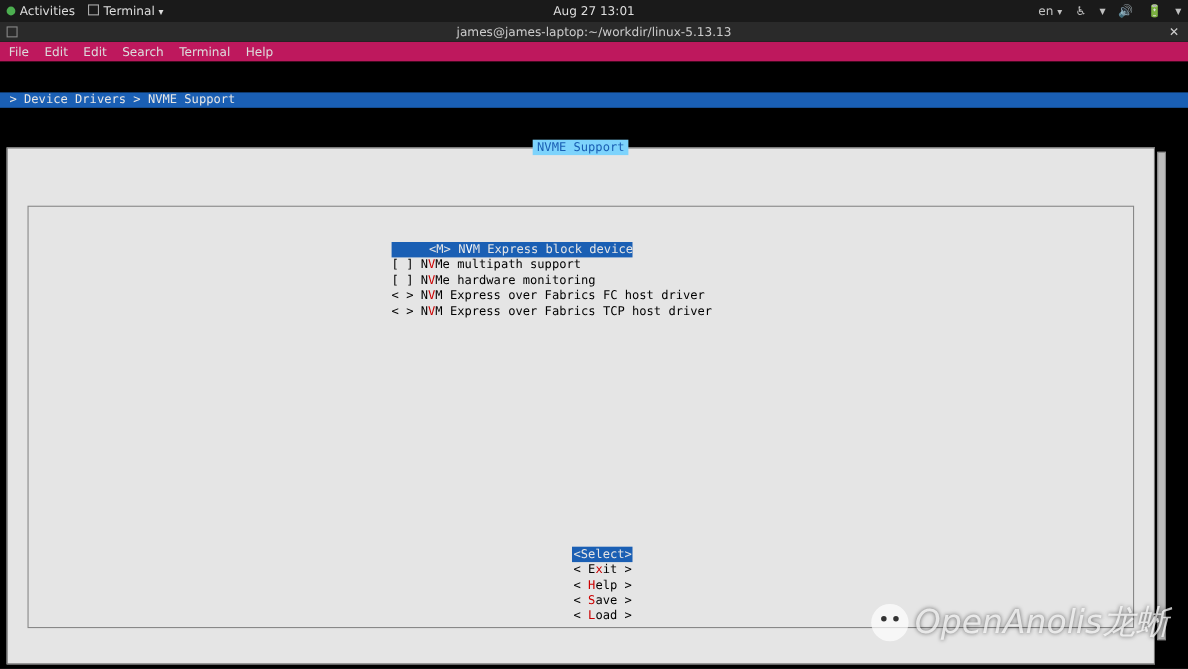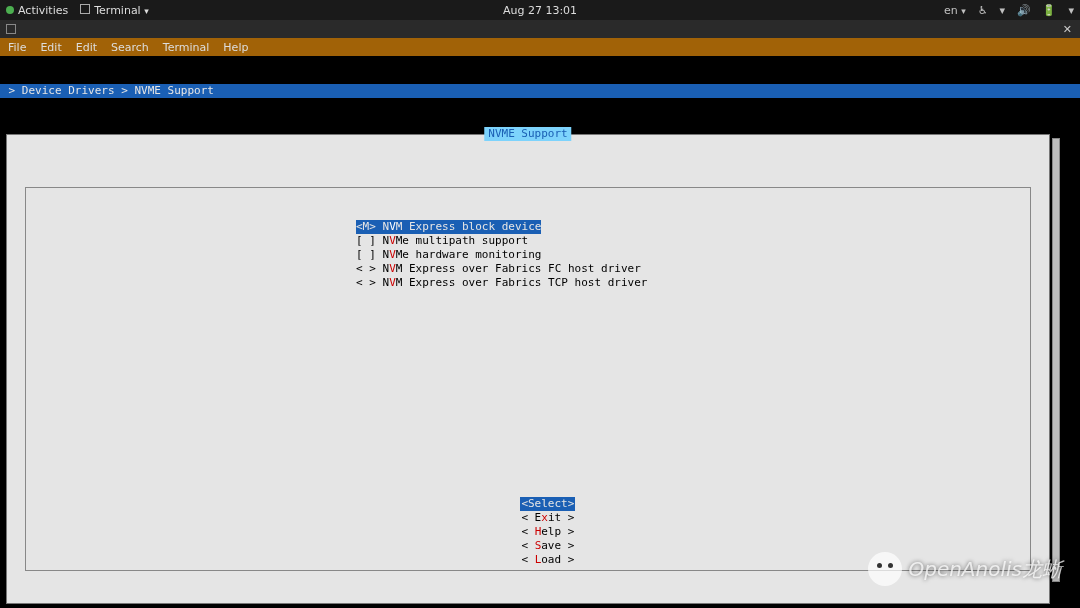--- a/index.html
+++ b/index.html
@@ -20,21 +20,21 @@
     .term-icon { width: 10px; height: 10px; border: 1px solid #aaa; display: inline-block; margin-right: 4px; }
     .titlebar {
       height: 18px; background: #2a2a2a; color: #ccc;
       display: flex; align-items: center; font-size: 11px;
       position: relative;
     }
     .titlebar .ttl { position: absolute; left: 50%; transform: translateX(-50%); }
     .titlebar .minil { margin-left: 6px; width: 10px; height: 10px; border: 1px solid #888; }
     .titlebar .close { position: absolute; right: 8px; cursor: pointer; }
     .menubar {
-      height: 18px; background: #a16207; color: #ddd;
+      height: 18px; background: #be185d; color: #ddd;
       display: flex; align-items: center; font-size: 11px; gap: 14px; padding: 0 8px;
     }
     .menubar span { cursor: pointer; }
     .term {
       position: absolute; top: 56px; left: 0; right: 0; bottom: 0;
       background: #000;
       font-family: "DejaVu Sans Mono", "Courier New", monospace;
       font-size: 11px; line-height: 14px; white-space: pre;
     }
     .ln { height: 14px; }
@@ -45,34 +45,34 @@
       border: 1px solid #777; background: #e5e5e5; color: #000;
     }
     .frame-title { position: absolute; top: -8px; left: 50%; transform: translateX(-50%); background: #7dd3fc; color: #1a5fb4; padding: 0 4px; }
     .help { padding: 6px 18px 2px 18px; color: #000; white-space: pre-wrap; }
     .inner {
       position: absolute; top: 52px; left: 18px; right: 18px; bottom: 32px;
       border: 1px solid #888;
     }
     .opts { padding: 4px 0 0 330px; }
     .opt { color: #000; }
-    .opt.sel { background: #1a5fb4; color: #e5e5e5; display: inline-block; }
+    .opt.sel { background: #1a5fb4; color: #e5e5e5; display: inline-block; padding-left: 34px; }
     .opt .hk { color: #c00; }
     .opt.sel .hk { color: #fff; }
     .bottom {
       position: absolute; bottom: 22px; left: 0; right: 0;
       text-align: center;
     }
     .btn { display: inline-block; margin: 0 14px; color: #000; }
     .btn .hk { color: #c00; }
     .btn.act { background: #1a5fb4; color: #e5e5e5; padding: 0 1px; }
     .scrollbar { position: absolute; right: 20px; top: 82px; bottom: 26px; width: 8px; background: #bdbdbd; border: 1px solid #888; }
     .watermark {
       position: absolute; right: 18px; bottom: 22px;
-      color: rgba(255,255,255,0.75); font-size: 20px; font-style: italic;
+      color: rgba(255,255,255,0.75); font-size: 30px; font-style: italic;
       display: flex; align-items: center; gap: 6px;
       text-shadow: 0 0 4px rgba(0,0,0,0.6);
       font-family: "DejaVu Sans", sans-serif;
     }
     .wm-ico { width: 34px; height: 34px; border-radius: 50%; background: rgba(255,255,255,0.7); position: relative; }
     .wm-ico::before, .wm-ico::after { content:""; position:absolute; width:5px;height:5px;border-radius:50%;background:#333; top:11px; }
     .wm-ico::before{ left:9px; } .wm-ico::after{ right:9px; }
     .tray-ico { opacity: .85; }
   </style>
 </head>
@@ -89,20 +89,21 @@
     <span class="tray-ico">♿</span>
     <span class="tray-ico">▾</span>
     <span class="tray-ico">🔊</span>
     <span class="tray-ico">🔋</span>
     <span class="tray-ico">▾</span>
   </div>
 </div>
 
 <div class="titlebar">
   <span class="minil"></span>
+  <span class="ttl">james@james-laptop:~/workdir/linux-5.13.13</span>
   <span class="close">✕</span>
 </div>
 
 <div class="menubar">
   <span>File</span>
   <span>Edit</span>
   <span>Edit</span>
   <span>Search</span>
   <span>Terminal</span>
   <span>Help</span>

